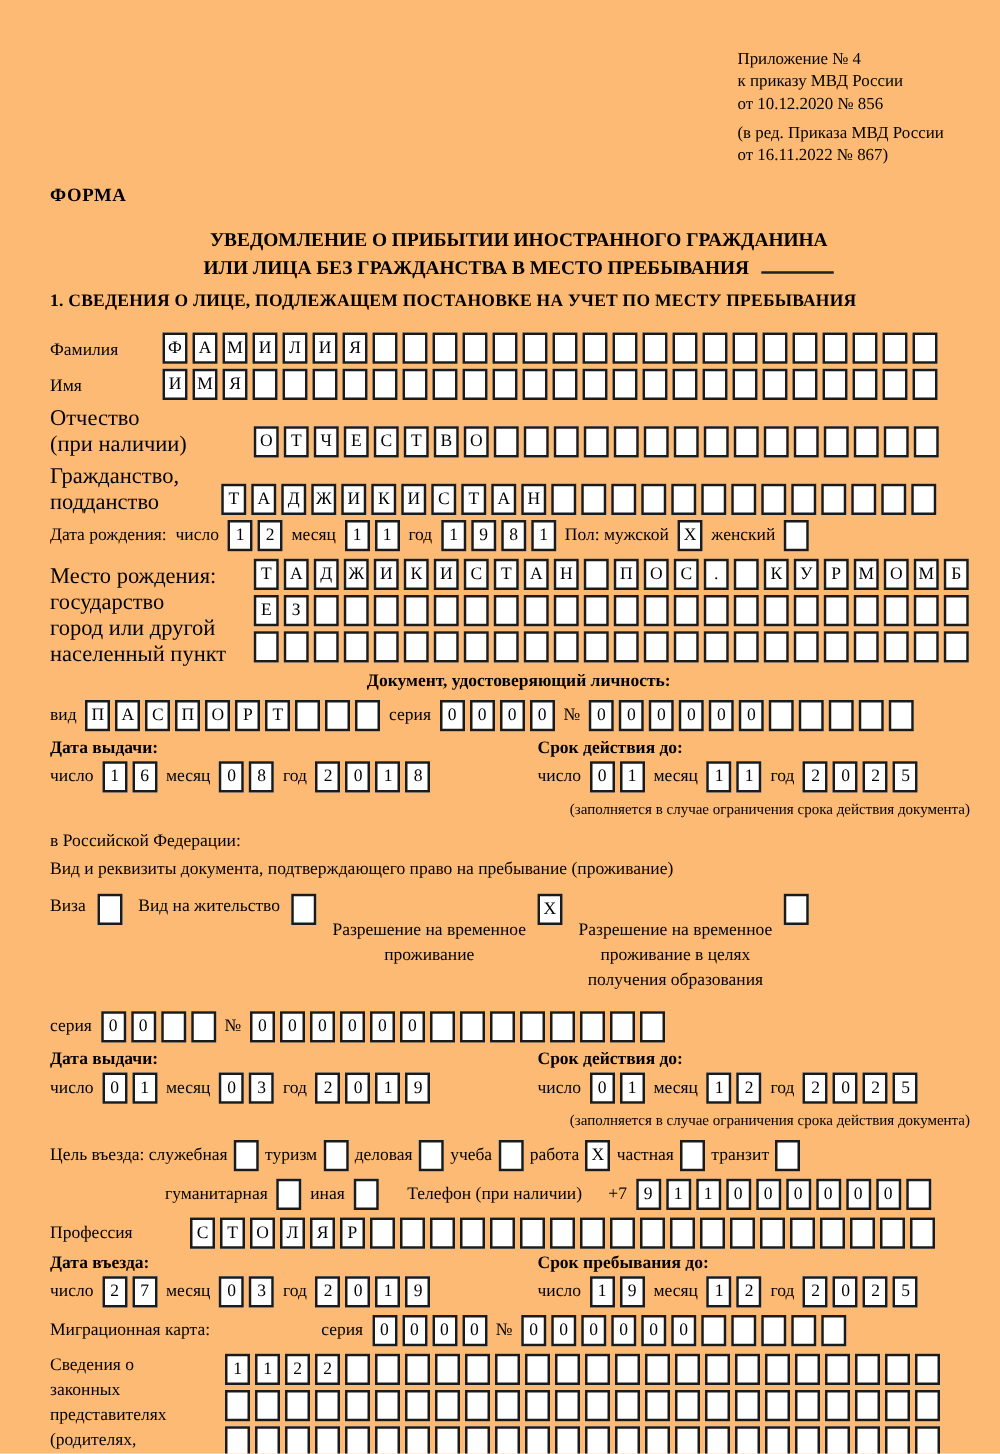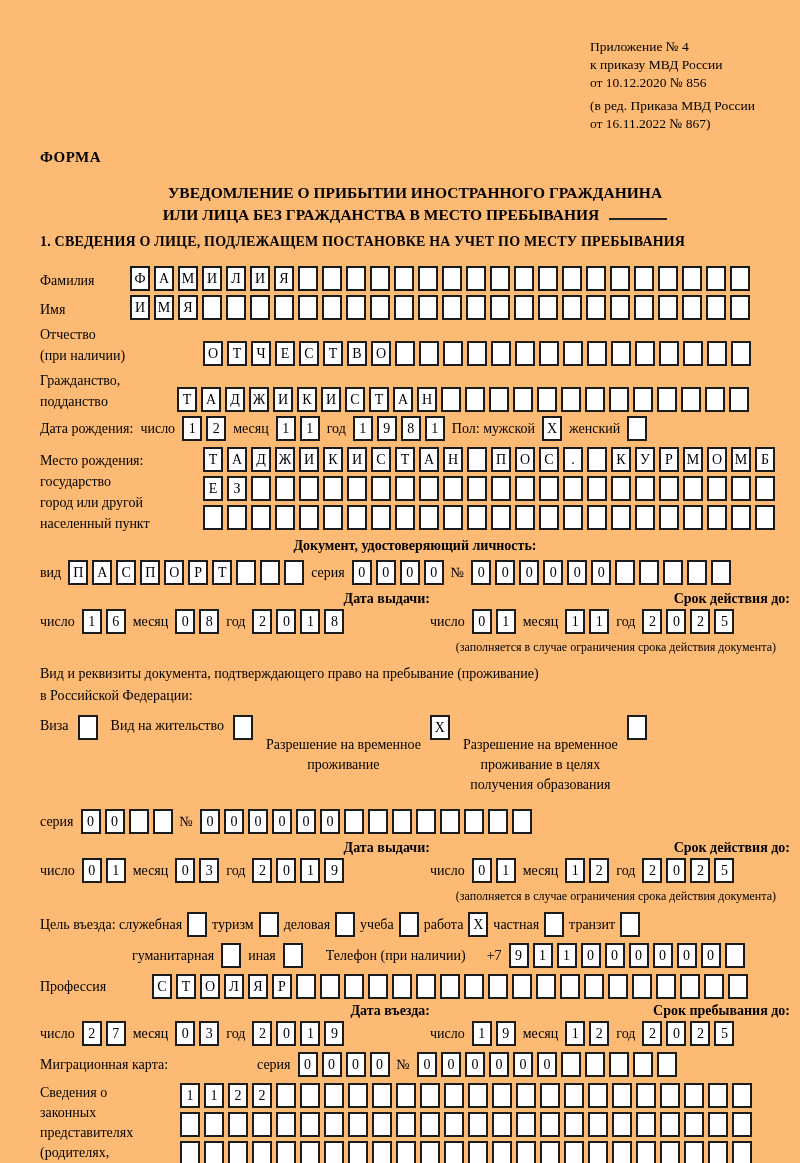--- a/index.html
+++ b/index.html
@@ -11,21 +11,21 @@
   .hdr-sub { margin-top: 5px; }
   .forma { text-align: left; padding-right: 30px; font-weight: bold; font-size: 15px; margin-top: 16px; letter-spacing: .5px; }
 
   .title { text-align: center; font-weight: bold; font-size: 15.5px; line-height: 22px; margin-top: 16px; }
   .blank-line { display: inline-block; width: 58px; border-bottom: 2.5px solid #222; height: 14px; margin-left: 10px; }
 
   .sec-title { font-weight: bold; font-size: 14px; margin-top: 8px; margin-bottom: 16px; letter-spacing: .2px; }
 
   .row { display: flex; align-items: flex-end; margin-bottom: 4px; }
   .lbl { font-size: 14px; line-height: 21px; white-space: nowrap; }
-  .lbl2 { font-size: 14px; line-height: 21px; }
+  .lbl2 { font-size: 18px; line-height: 21px; }
   .w90 { width: 90px; flex: none; }
   .w112 { width: 112px; flex: none; }
   .w137 { width: 137px; flex: none; }
   .w163 { width: 163px; flex: none; }
   .w210 { width: 210px; flex: none; }
 
   .cells { display: flex; flex-wrap: nowrap; flex: none; }
   .cell { display: inline-block; flex: none; width: 20px; height: 25px; border: 2px solid #1b1b1b;
           margin-right: 4px; text-align: center; font-size: 14px; line-height: 21px; background: #fff; }
   .cells .cell:last-child { margin-right: 0; }
@@ -33,21 +33,21 @@
   .inline-row { display: flex; align-items: center; gap: 7px; margin-bottom: 6px; flex-wrap: nowrap; }
   .inline-row .lbl { line-height: 25px; }
 
   .stack > .cells { margin-bottom: 4px; }
 
   .doc-hdr { text-align: center; font-weight: bold; font-size: 14px; margin: 4px 0 6px 0; }
 
   .dates { display: flex; margin-top: 4px; }
   .half-l { width: 390px; flex: none; }
   .half-r { flex: 1; }
-  .dhdr { font-weight: bold; font-size: 14px; text-align: right; margin-bottom: 2px; }
+  .dhdr { font-weight: bold; font-size: 14px; text-align: left; margin-bottom: 2px; }
   .note { font-size: 12px; text-align: right; padding-right: 14px; margin: 0 0 8px 0; }
 
   .intro { font-size: 14px; line-height: 22px; margin-top: 4px; }
 
   .cb-row { display: flex; align-items: flex-start; gap: 13px; margin: 8px 0 14px 0; }
   .cb-item { display: flex; align-items: flex-start; gap: 9px; }
   .cb-multi { text-align: center; font-size: 14px; line-height: 20px; margin-top: 20px; }
 
   .purpose-indent { margin-left: 92px; }
 
@@ -407,22 +407,22 @@
             <span class="cell">0</span>
             <span class="cell">2</span>
             <span class="cell">5</span>
           </span>
       </div>
     </div>
   </div>
   <div class="note">(заполняется в случае ограничения срока действия документа)</div>
 
   <div class="intro">
+    <div>в Российской Федерации:</div>
     <div>Вид и реквизиты документа, подтверждающего право на пребывание (проживание)</div>
-    <div>в Российской Федерации:</div>
   </div>
 
   <div class="cb-row">
     <div class="cb-item">
       <span class="lbl">Виза</span>
       <span class="cells">
           <span class="cell"></span>
         </span>
     </div>
     <div class="cb-item">

